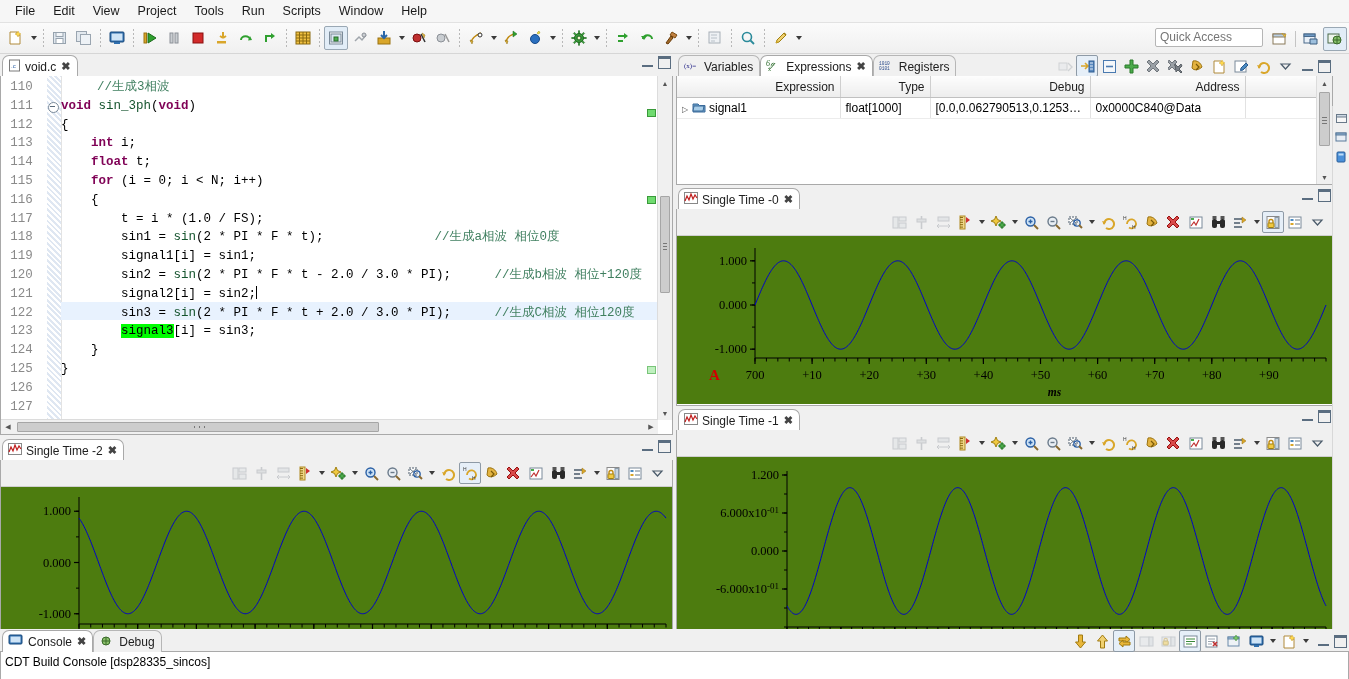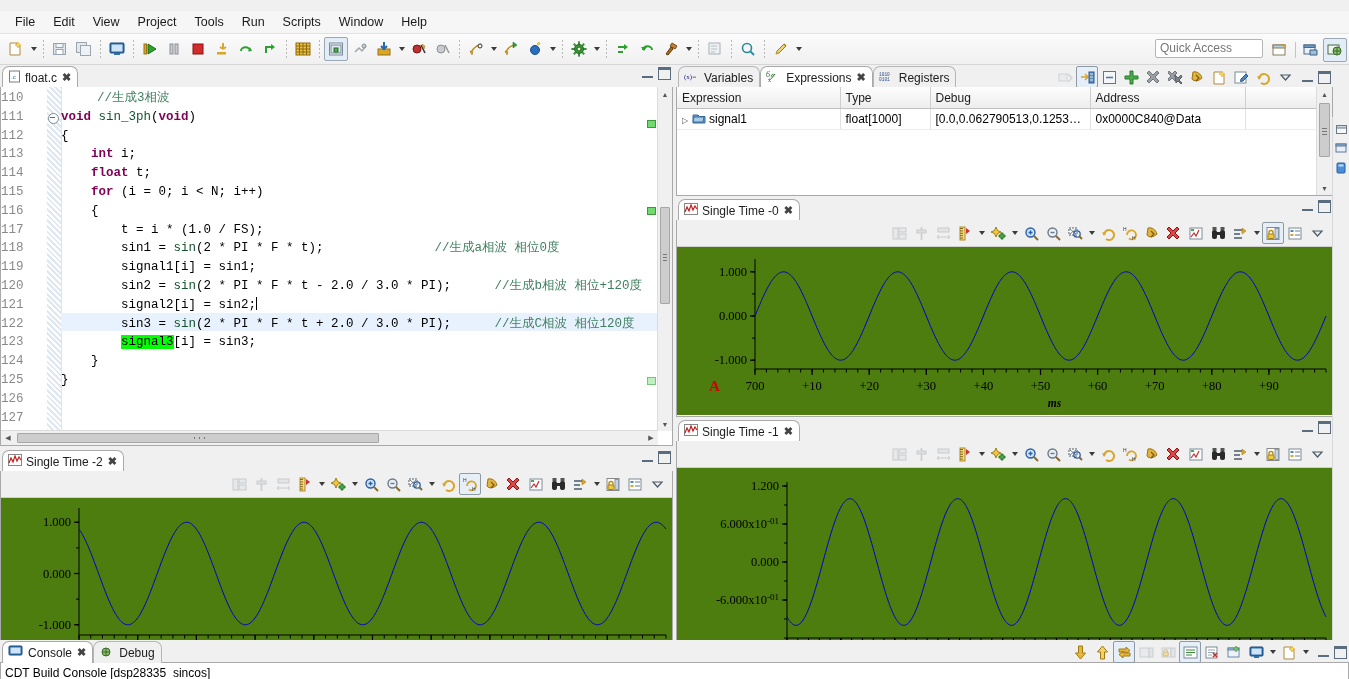--- a/index.html
+++ b/index.html
@@ -7,21 +7,21 @@
     width:1349px;height:679px;overflow:hidden;
     font-family:"Liberation Sans", sans-serif;
     font-size:12px;color:#000;
     background:#f0f0f0;
     -webkit-font-smoothing:antialiased;
   }
   
   #menubar{
     height:22px;background:#f6f6f6;
     display:flex;align-items:center;
-    padding-left:6px;border-bottom:1px solid #e2e2e2;margin-top:11px;
+    padding-left:6px;border-bottom:1px solid #e2e2e2;
   }
   #menubar .mi{padding:2px 9px;font-size:12.5px;color:#1a1a1a;cursor:default;}
   
   #toolbar{
     height:30px;
     background:linear-gradient(#fbfbfb,#f0f0f0);
     display:flex;align-items:center;padding:0 4px;
     border-bottom:1px solid #d6d6d6;position:relative;
   }
   .tbtn{width:22px;height:22px;display:flex;align-items:center;justify-content:center;
@@ -58,39 +58,39 @@
   .maxbox{width:11px;height:9px;border:1.5px solid #5a6d80;border-top-width:3px;}
   
   #editor-body{position:absolute;left:0;right:0;top:22px;bottom:0;background:#fff;
                border:1px solid #a9a9a9;border-top:none;box-sizing:border-box;overflow:hidden;}
   .gutter{position:absolute;left:0;top:0;bottom:0;width:46px;background:#fff;}
   .foldbar{position:absolute;left:46px;top:0;bottom:0;width:14px;
     background:repeating-linear-gradient(45deg,#fff 0 2px,#dfe7f2 2px 4px);border-right:1px solid #e3e3e3;}
   .code{position:absolute;left:60px;top:0;right:0;bottom:0;
         font-family:"Liberation Mono", monospace;font-size:12.5px;line-height:18.8px;white-space:pre;}
   .lnum{font-family:"Liberation Mono", monospace;font-size:12.5px;line-height:18.8px;
-        color:#8a8a8a;text-align:left;padding-right:5px;}
+        color:#8a8a8a;text-align:center;padding-right:5px;}
   .kw{color:#7f0055;font-weight:bold;}
   .fn{color:#14532d;font-weight:normal;}
   .cm{color:#3f7f5f;margin-left:36px;}
   .hl{background:#00ff00;}
   .curline{position:absolute;left:60px;right:0;height:18.8px;background:#e8f2fe;}
   .cursor{display:inline-block;width:1px;height:13px;background:#000;vertical-align:-2px;}
   
   .vscroll{position:absolute;right:0;top:0;bottom:14px;width:14px;background:#f0f0f0;border-left:1px solid #dcdcdc;}
   .hscroll{position:absolute;left:0;right:14px;bottom:0;height:14px;background:#f0f0f0;border-top:1px solid #dcdcdc;}
   .thumbv{position:absolute;left:2px;right:2px;background:#cdcdcd;border:1px solid #a6a6a6;border-radius:1px;}
   .thumbh{position:absolute;top:2px;bottom:2px;background:#cdcdcd;border:1px solid #a6a6a6;border-radius:1px;}
   .arrw{position:absolute;width:14px;height:14px;display:flex;align-items:center;justify-content:center;font-size:7px;color:#555;}
   
   table.exp{border-collapse:collapse;width:100%;font-size:12px;table-layout:fixed;}
   table.exp th{
     background:linear-gradient(#fdfdfd,#ededed);
     border-right:1px solid #cfcfcf;border-bottom:1px solid #c0c0c0;
-    text-align:left;font-weight:normal;padding:3px 5px;height:15px;color:#1c1c1c;
+    text-align:right;font-weight:normal;padding:3px 5px;height:15px;color:#1c1c1c;
   }
   table.exp td{border-right:1px solid #e2e2e2;border-bottom:1px solid #ececec;
                padding:2px 5px;height:16px;white-space:nowrap;overflow:hidden;text-overflow:ellipsis;}
   .twisty{display:inline-block;width:10px;color:#555;font-size:8px;}
   .varico{display:inline-block;width:14px;height:11px;vertical-align:-1px;margin-right:3px;}
   .addnew{font-style:italic;color:#333;}
   
   .gtoolbar{height:26px;background:#f0f0f0;display:flex;align-items:center;justify-content:flex-end;
             padding-right:4px;border-bottom:1px solid #cfcfcf;}
   .gbtn{width:20px;height:20px;display:flex;align-items:center;justify-content:center;
@@ -348,21 +348,21 @@
 
   <div class="panel" id="editor-panel" style="left:0;top:0;width:673px;height:381px;">
     <div class="tabstrip">
       <div class="tab active">
         <span class="tico">
           <svg width="13" height="13" viewBox="0 0 13 13">
               <rect x="1.5" y="1" width="10" height="11" fill="#fff" stroke="#7a7a7a"></rect>
               <text x="3" y="8.5" font-size="6" fill="#2a5fa5" font-family="Liberation Sans">.c</text>
             </svg>
         </span>
-        <span>float.c</span>
+        <span>void.c</span>
         <span class="xclose">✖</span>
       </div>
     </div>
     <div class="viewtools">
       <div class="vbtn">
           <div class="minbox"></div>
         </div>
       <div class="vbtn">
           <div class="maxbox"></div>
         </div>

